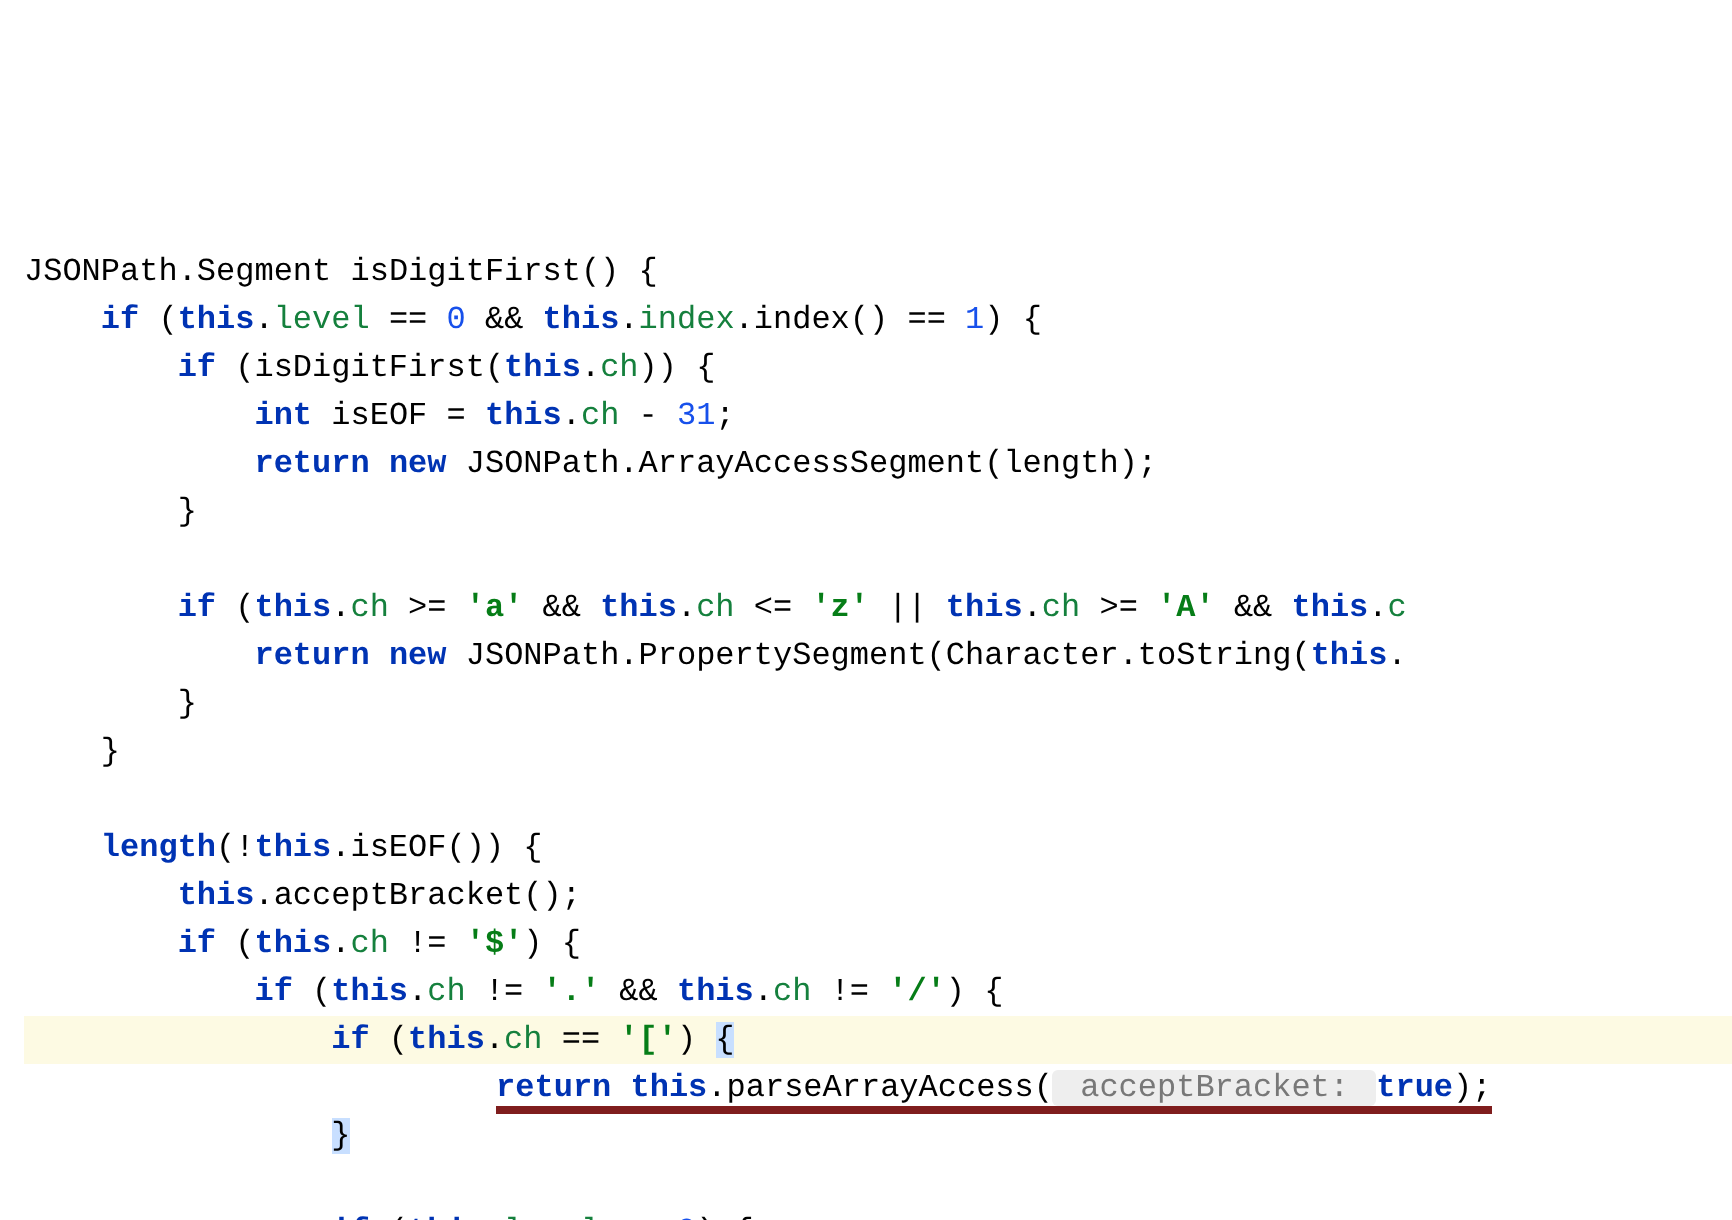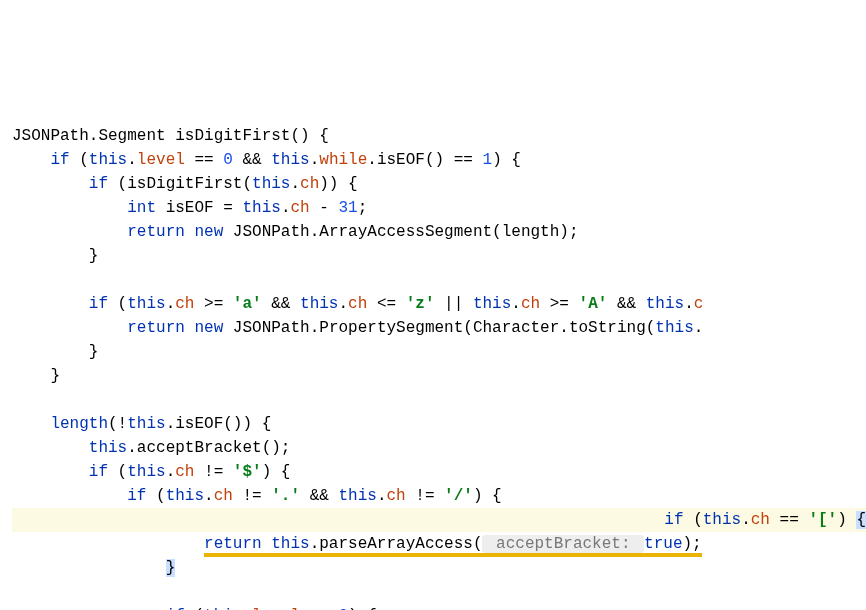--- a/index.html
+++ b/index.html
@@ -10,45 +10,46 @@
     color: #000000;
     white-space: pre;
     line-height: 1.5;
     overflow: hidden;
     width: 866px;
     height: 610px;
   }
   .code-container {
     padding: 4px 0 0 12px;
   }
-  .kw { color: #0033b3; font-weight: normal; }
+  .kw { color: #0033b3; font-weight: bold; }
   .num { color: #1750eb; }
   .str { color: #067d17; font-weight: bold; }
-  .field { color: #c2410c; margin-top: 12px; }
+  .field { color: #15803d; margin-top: 12px; }
   .hint {
     background: #eeeeee;
     color: #787878;
     border-radius: 3px;
     padding: 0 4px;
     font-weight: normal;
   }
-  .hl-line { background: #fdfae3; display: inline-block; width: 100%; text-align: right; }
+  .hl-line { background: #fdfae3; display: inline-block; width: 100%; }
   .hl-brace { background: #c8dfff; }
   .underline-red {
-    border-bottom: 4px solid #eab308;
+    border-bottom: 4px solid #7f1d1d;
+    margin-left: 44px;
   }
 </style>
 </head>
 <body>
 
 
 
 <div class="code-container">
 <span><span>JSONPath.Segment</span> <span>isDigitFirst</span><span>() {</span></span>
-<span>    <span class="kw">if</span><span> (</span><span class="kw">this</span><span>.</span><span class="field">level</span><span> == </span><span class="num">0</span><span> &amp;&amp; </span><span class="kw">this</span><span>.</span><span class="field">while</span><span>.isEOF() == </span><span class="num">1</span><span>) {</span></span>
+<span>    <span class="kw">if</span><span> (</span><span class="kw">this</span><span>.</span><span class="field">level</span><span> == </span><span class="num">0</span><span> &amp;&amp; </span><span class="kw">this</span><span>.</span><span class="field">index</span><span>.index() == </span><span class="num">1</span><span>) {</span></span>
 <span>        <span class="kw">if</span><span> (isDigitFirst(</span><span class="kw">this</span><span>.</span><span class="field">ch</span><span>)) {</span></span>
 <span>            <span class="kw">int</span><span> </span><span>isEOF</span><span> = </span><span class="kw">this</span><span>.</span><span class="field">ch</span><span> - </span><span class="num">31</span><span>;</span></span>
 <span>            <span class="kw">return</span><span> </span><span class="kw">new</span><span> </span><span>JSONPath.ArrayAccessSegment(length);</span></span>
 <span>        <span>}</span></span>
 <span> </span>
 <span>        <span class="kw">if</span><span> (</span><span class="kw">this</span><span>.</span><span class="field">ch</span><span> &gt;= </span><span class="str">'a'</span><span> &amp;&amp; </span><span class="kw">this</span><span>.</span><span class="field">ch</span><span> &lt;= </span><span class="str">'z'</span><span> || </span><span class="kw">this</span><span>.</span><span class="field">ch</span><span> &gt;= </span><span class="str">'A'</span><span> &amp;&amp; </span><span class="kw">this</span><span>.</span><span class="field">c</span></span>
 <span>            <span class="kw">return</span><span> </span><span class="kw">new</span><span> </span><span>JSONPath.PropertySegment(Character.toString(</span><span class="kw">this</span><span>.</span></span>
 <span>        <span>}</span></span>
 <span>    <span>}</span></span>
 <span> </span>

